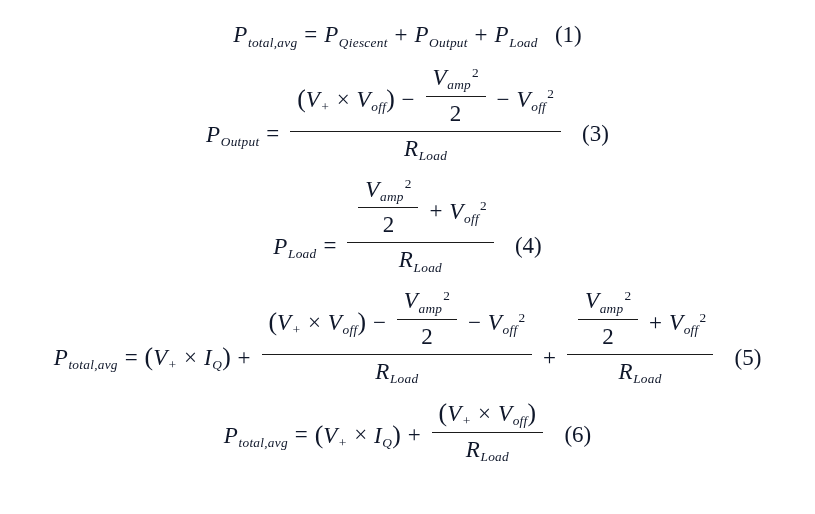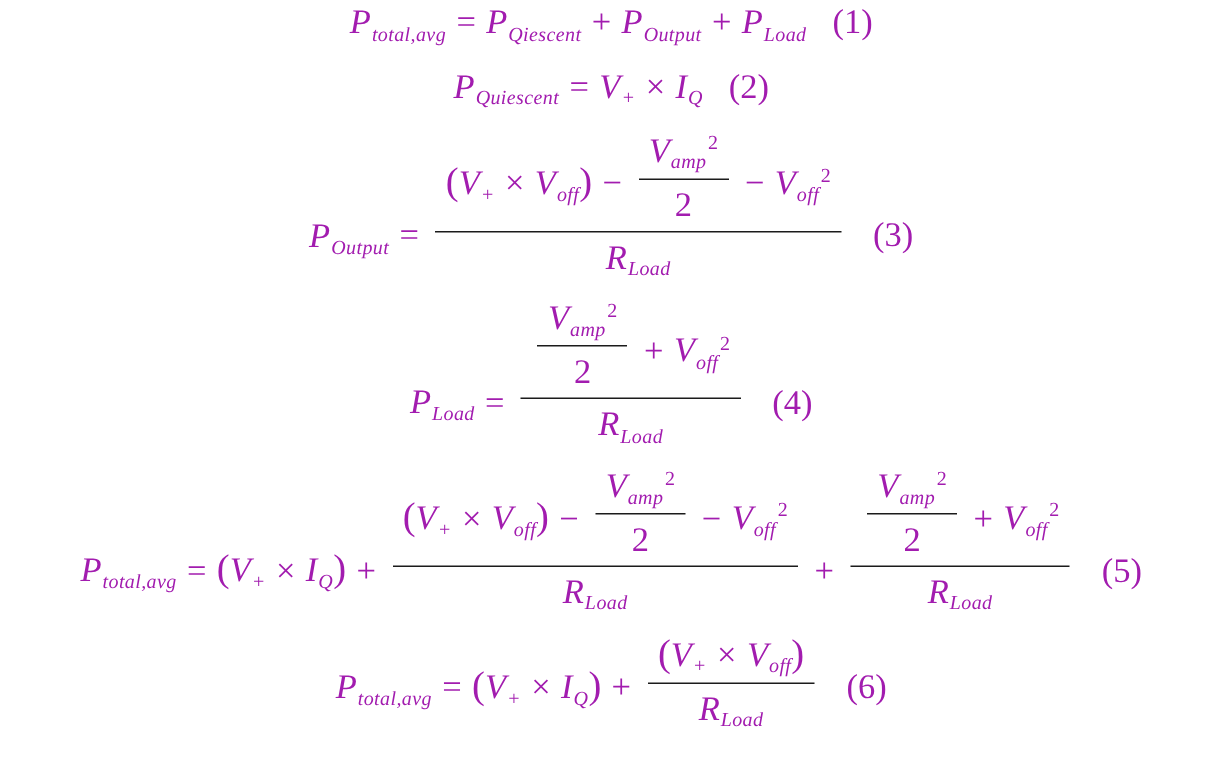--- a/index.html
+++ b/index.html
@@ -5,21 +5,22 @@
   * { box-sizing: border-box; }
   html, body { margin: 0; padding: 0; }
   body {
     width: 815px; height: 514px;
     background: #ffffff;
     overflow: hidden;
     font-family: "Liberation Serif", "DejaVu Serif", serif;
   }
   .page {
     width: 815px; height: 514px;
-    color: #a21caf;
+    padding-top: 20px;
+    color: #0f172a;
     font-size: 23px;
   }
   .mrow {
     text-align: center;
     white-space: nowrap;
     line-height: 1.3;
   }
   .r1 { margin-bottom: 12px; }
   .r2 { margin-bottom: 12px; }
   .r3 { margin-bottom: 10px; }
@@ -61,21 +62,20 @@
   }
   .eqn { font-style: normal; margin-left: 0.75em; }
 </style>
 </head>
 <body>
 
 <div class="page">
 
   <div class="mrow r1"><span class="it">P</span><span class="sb">total,avg</span><span class="op">=</span><span class="it">P</span><span class="sb">Qiescent</span><span class="op">+</span><span class="it">P</span><span class="sb">Output</span><span class="op">+</span><span class="it">P</span><span class="sb">Load</span><span class="eqn">(1)</span></div>
 
-  <div class="mrow r2"><span class="it">P</span><span class="sb">Quiescent</span><span class="op">=</span><span class="it">V</span><span class="sb">+</span><span class="op">×</span><span class="it">I</span><span class="sb">Q</span><span class="eqn">(2)</span></div>
 
   <div class="mrow r3"><span class="it">P</span><span class="sb">Output</span><span class="op">=</span><span class="frac"><span class="fnum"><span class="par">(</span><span class="it">V</span><span class="sb">+</span><span class="op">×</span><span class="it">V</span><span class="sb">off</span><span class="par">)</span><span class="op">−</span><span class="frac"><span class="fnum"><span class="it">V</span><span class="sb">amp</span><span class="sp">2</span></span><span class="fden"><span class="up">2</span></span></span><span class="op">−</span><span class="it">V</span><span class="sb">off</span><span class="sp">2</span></span><span class="fden"><span class="it">R</span><span class="sb">Load</span></span></span><span class="eqn">(3)</span></div>
 
   <div class="mrow r4"><span class="it">P</span><span class="sb">Load</span><span class="op">=</span><span class="frac"><span class="fnum"><span class="frac"><span class="fnum"><span class="it">V</span><span class="sb">amp</span><span class="sp">2</span></span><span class="fden"><span class="up">2</span></span></span><span class="op">+</span><span class="it">V</span><span class="sb">off</span><span class="sp">2</span></span><span class="fden"><span class="it">R</span><span class="sb">Load</span></span></span><span class="eqn">(4)</span></div>
 
   <div class="mrow r5"><span class="it">P</span><span class="sb">total,avg</span><span class="op">=</span><span class="par">(</span><span class="it">V</span><span class="sb">+</span><span class="op">×</span><span class="it">I</span><span class="sb">Q</span><span class="par">)</span><span class="op">+</span><span class="frac"><span class="fnum"><span class="par">(</span><span class="it">V</span><span class="sb">+</span><span class="op">×</span><span class="it">V</span><span class="sb">off</span><span class="par">)</span><span class="op">−</span><span class="frac"><span class="fnum"><span class="it">V</span><span class="sb">amp</span><span class="sp">2</span></span><span class="fden"><span class="up">2</span></span></span><span class="op">−</span><span class="it">V</span><span class="sb">off</span><span class="sp">2</span></span><span class="fden"><span class="it">R</span><span class="sb">Load</span></span></span><span class="op">+</span><span class="frac"><span class="fnum"><span class="frac"><span class="fnum"><span class="it">V</span><span class="sb">amp</span><span class="sp">2</span></span><span class="fden"><span class="up">2</span></span></span><span class="op">+</span><span class="it">V</span><span class="sb">off</span><span class="sp">2</span></span><span class="fden"><span class="it">R</span><span class="sb">Load</span></span></span><span class="eqn">(5)</span></div>
 
   <div class="mrow r6"><span class="it">P</span><span class="sb">total,avg</span><span class="op">=</span><span class="par">(</span><span class="it">V</span><span class="sb">+</span><span class="op">×</span><span class="it">I</span><span class="sb">Q</span><span class="par">)</span><span class="op">+</span><span class="frac"><span class="fnum"><span class="par">(</span><span class="it">V</span><span class="sb">+</span><span class="op">×</span><span class="it">V</span><span class="sb">off</span><span class="par">)</span></span><span class="fden"><span class="it">R</span><span class="sb">Load</span></span></span><span class="eqn">(6)</span></div>
 
 </div>

